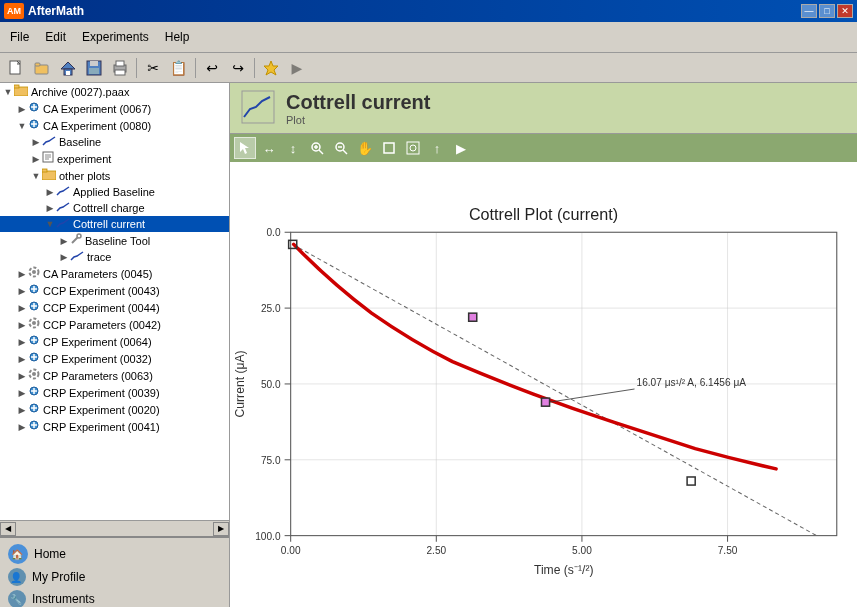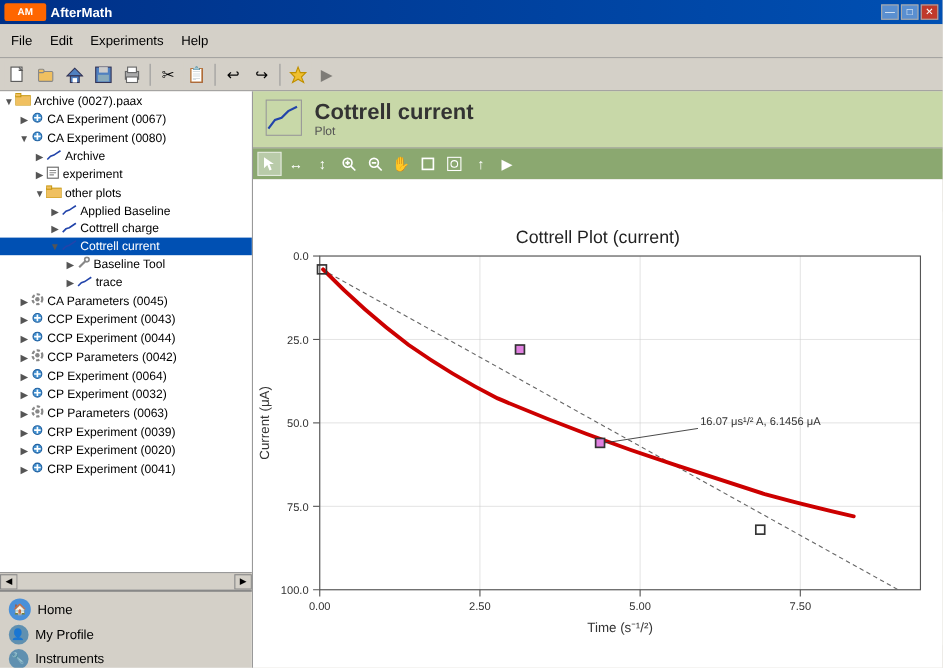--- a/index.html
+++ b/index.html
@@ -10,21 +10,21 @@
       background: linear-gradient(to right, #003087, #0050b3);
       color: white;
       height: 22px;
       display: flex;
       align-items: center;
       justify-content: space-between;
       padding: 0 4px;
       user-select: none;
     }
     .title-bar-left { display: flex; align-items: center; gap: 4px; font-size: 12px; font-weight: bold; }
-    .title-bar-icon { width: 38px; height: 16px; background: #ff6600; border-radius: 2px; display: flex; align-items: center; justify-content: center; font-size: 9px; color: white; font-weight: bold; text-align: center; }
+    .title-bar-icon { width: 20px; height: 16px; background: #ff6600; border-radius: 2px; display: flex; align-items: center; justify-content: center; font-size: 9px; color: white; font-weight: bold; text-align: center; }
     .title-bar-buttons { display: flex; gap: 2px; }
     .title-btn { width: 16px; height: 14px; border: 1px solid #aaa; display: flex; align-items: center; justify-content: center; font-size: 9px; cursor: pointer; color: white; background: #5a8fd0; }
     .title-btn.close { background: #c0392b; }
 
     
     .menu-bar {
       background: #d4d0c8;
       height: 22px;
       display: flex;
       align-items: center;
@@ -254,21 +254,21 @@
                 <line x1="3" y1="6" x2="9" y2="6" stroke="white" stroke-width="1.5"></line>
                 <line x1="6" y1="3" x2="6" y2="9" stroke="white" stroke-width="1.5"></line>
               </svg></span>
             <span>CA Experiment (0080)</span>
           </div>
           <div class="tree-node" style="padding-left: 30px;">
             <span class="expand-btn">▶</span>
             <span class="node-icon"><svg width="14" height="10" viewBox="0 0 14 10">
                 <polyline points="1,9 4,6 7,5 10,3 13,1" fill="none" stroke="#2244aa" stroke-width="1.5"></polyline>
               </svg></span>
-            <span>Archive</span>
+            <span>Baseline</span>
           </div>
           <div class="tree-node" style="padding-left: 30px;">
             <span class="expand-btn">▶</span>
             <span class="node-icon"><svg width="12" height="12" viewBox="0 0 12 12">
                 <rect x="1" y="1" width="10" height="10" fill="white" stroke="#666"></rect>
                 <line x1="3" y1="4" x2="9" y2="4" stroke="#888"></line>
                 <line x1="3" y1="6" x2="9" y2="6" stroke="#888"></line>
                 <line x1="3" y1="8" x2="7" y2="8" stroke="#888"></line>
               </svg></span>
             <span>experiment</span>

